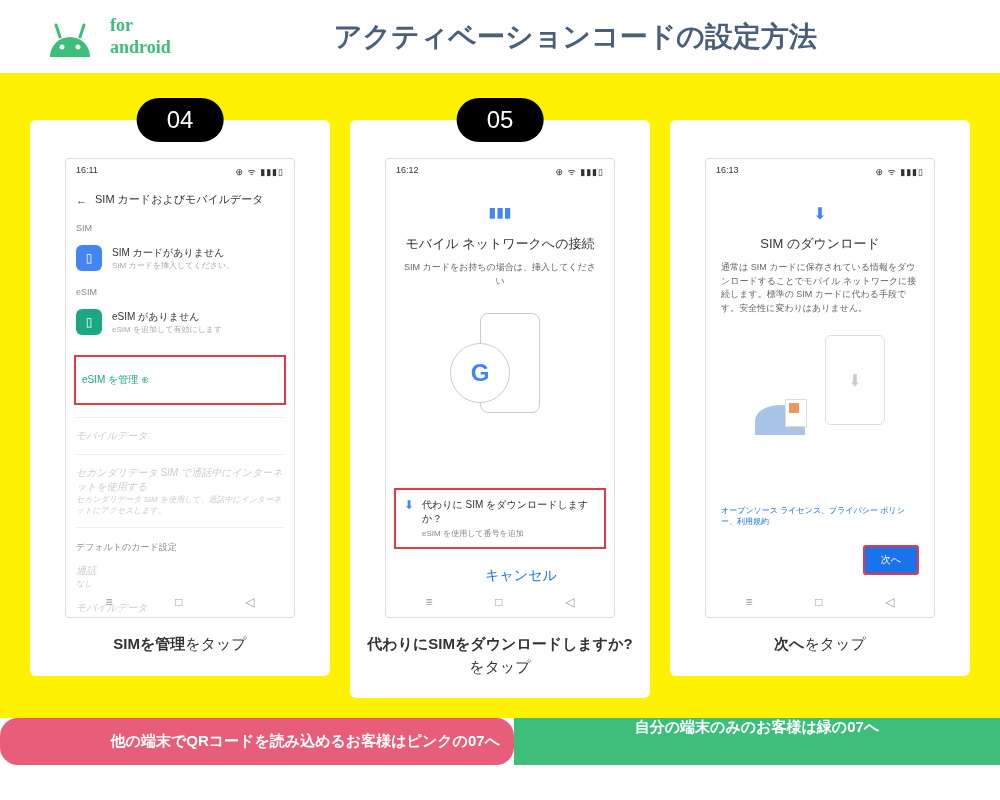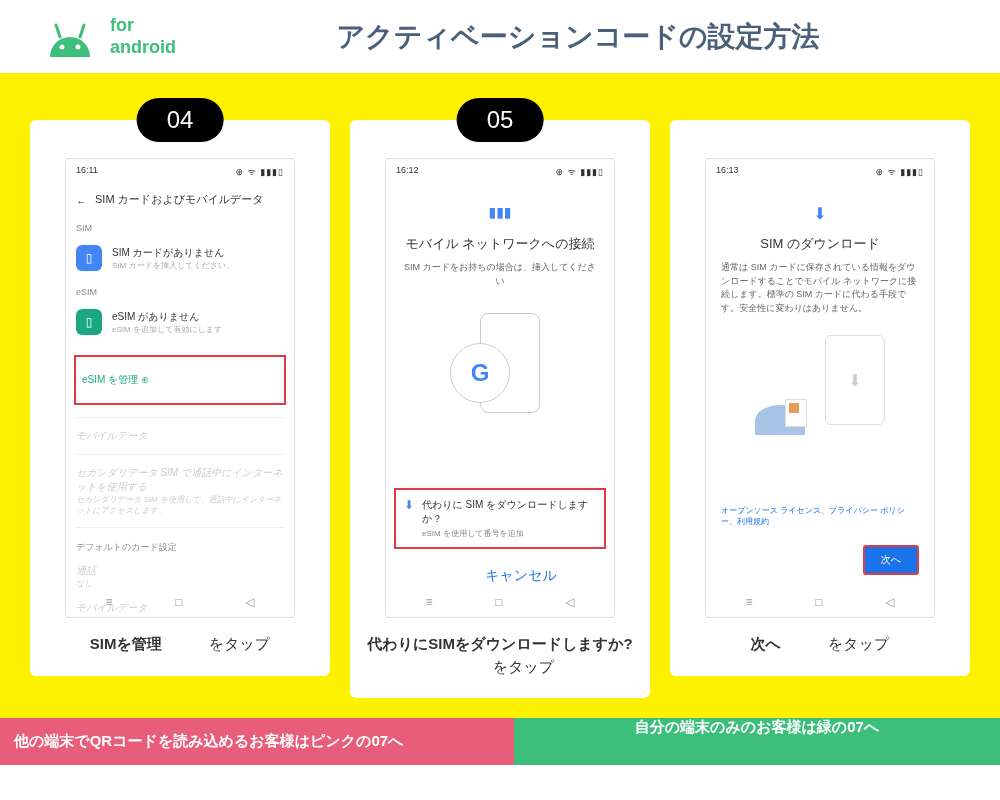--- a/index.html
+++ b/index.html
@@ -1,17 +1,17 @@
 <!DOCTYPE html>
 <html><head>
 <meta charset="utf-8">
 <style>
 * { margin: 0; padding: 0; box-sizing: border-box; }
 body { width: 1000px; height: 800px; font-family: -apple-system, "Hiragino Sans", "Meiryo", sans-serif; background: #fff; }
-.header { display: flex; align-items: center; gap: 20px; padding: 15px 40px; background: #fff; }
+.header { display: flex; align-items: center; gap: 20px; padding: 15px 40px; background: #fff; font-family: Liberation Serif, serif; }
 .android-logo { display: flex; align-items: center; gap: 10px; }
 .android-head { width: 60px; height: 40px; position: relative; }
 .for-android { color: #3DBE7A; font-weight: bold; font-size: 18px; line-height: 1.2; }
 .title { color: #4A5F7A; font-size: 28px; font-weight: bold; flex: 1; text-align: center; }
 .main { background: #FFF200; padding: 25px 30px 20px; display: flex; gap: 20px; justify-content: center; min-height: 640px; }
 .step { position: relative; width: 300px; }
 .step-badge { position: absolute; top: 0; left: 50%; transform: translateX(-50%); background: #000; color: #fff; font-size: 24px; font-weight: 300; padding: 8px 30px; border-radius: 30px; z-index: 2; }
 .card { background: #fff; border-radius: 6px; padding: 38px 15px 20px; margin-top: 22px; text-align: center; }
 .phone { width: 230px; height: 460px; margin: 0 auto 15px; border: 1px solid #ddd; border-radius: 4px; background: #fff; position: relative; overflow: hidden; font-size: 10px; }
 .phone-status { display: flex; justify-content: space-between; padding: 6px 10px; font-size: 9px; color: #333; }
@@ -47,23 +47,23 @@
 .download-icon-big { color: #4285F4; font-size: 16px; margin-bottom: 12px; }
 .cloud-illustration { position: relative; width: 140px; height: 100px; margin: 20px auto; }
 .cloud-shape { position: absolute; width: 50px; height: 30px; background: #A8C5E8; border-radius: 40px 40px 0 0 / 25px 25px 0 0; bottom: 0; left: 5px; }
 .sim-card { position: absolute; width: 22px; height: 28px; background: #fff; border: 1px solid #ddd; bottom: 8px; left: 35px; }
 .sim-chip { width: 10px; height: 10px; background: #E89A5B; margin: 3px; }
 .phone-outline { position: absolute; width: 60px; height: 90px; border: 1px solid #ddd; border-radius: 6px; right: 5px; top: 0; display: flex; align-items: center; justify-content: center; color: #ccc; font-size: 16px; }
 .links-text { font-size: 8px; color: #1A73E8; text-align: left; padding: 0 5px; margin-top: 30px; }
 .next-btn-wrap { text-align: right; padding: 10px 5px; margin-top: 8px; }
 .next-btn { display: inline-block; background: #1A73E8; color: #fff; padding: 6px 16px; border-radius: 3px; font-size: 10px; border: 2px solid #E63946; outline: 2px solid transparent; }
 .caption { font-size: 15px; font-weight: bold; color: #333; line-height: 1.5; }
-.caption .normal { font-weight: normal; padding-left: 47px; }
+.caption .normal { font-weight: normal; }
 .footer { display: flex; }
-.footer-left { flex: 1; background: #E85D7A; color: #fff; text-align: left; padding: 14px; font-size: 15px; font-weight: bold; }
+.footer-left { flex: 1; background: #E85D7A; color: #fff; text-align: right; padding: 14px; font-size: 15px; font-weight: bold; border-radius: 18px; }
 .footer-right { flex: 1; background: #3DBE7A; color: #fff; text-align: center; font-size: 15px; font-weight: bold; }
 .status-icons { letter-spacing: 1px; }
 </style>
 </head>
 <body>
 
 <div class="header">
   <div class="android-logo">
     <div class="android-head">
       <svg viewBox="0 0 60 40">

